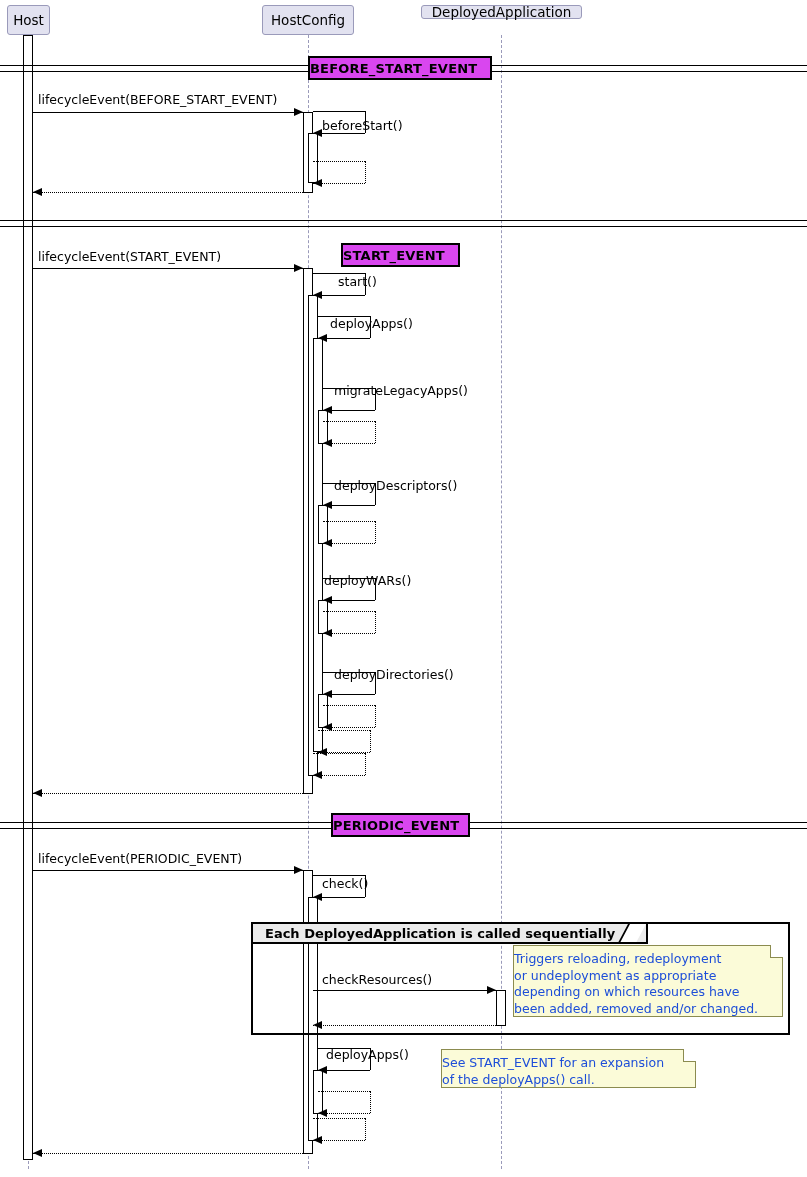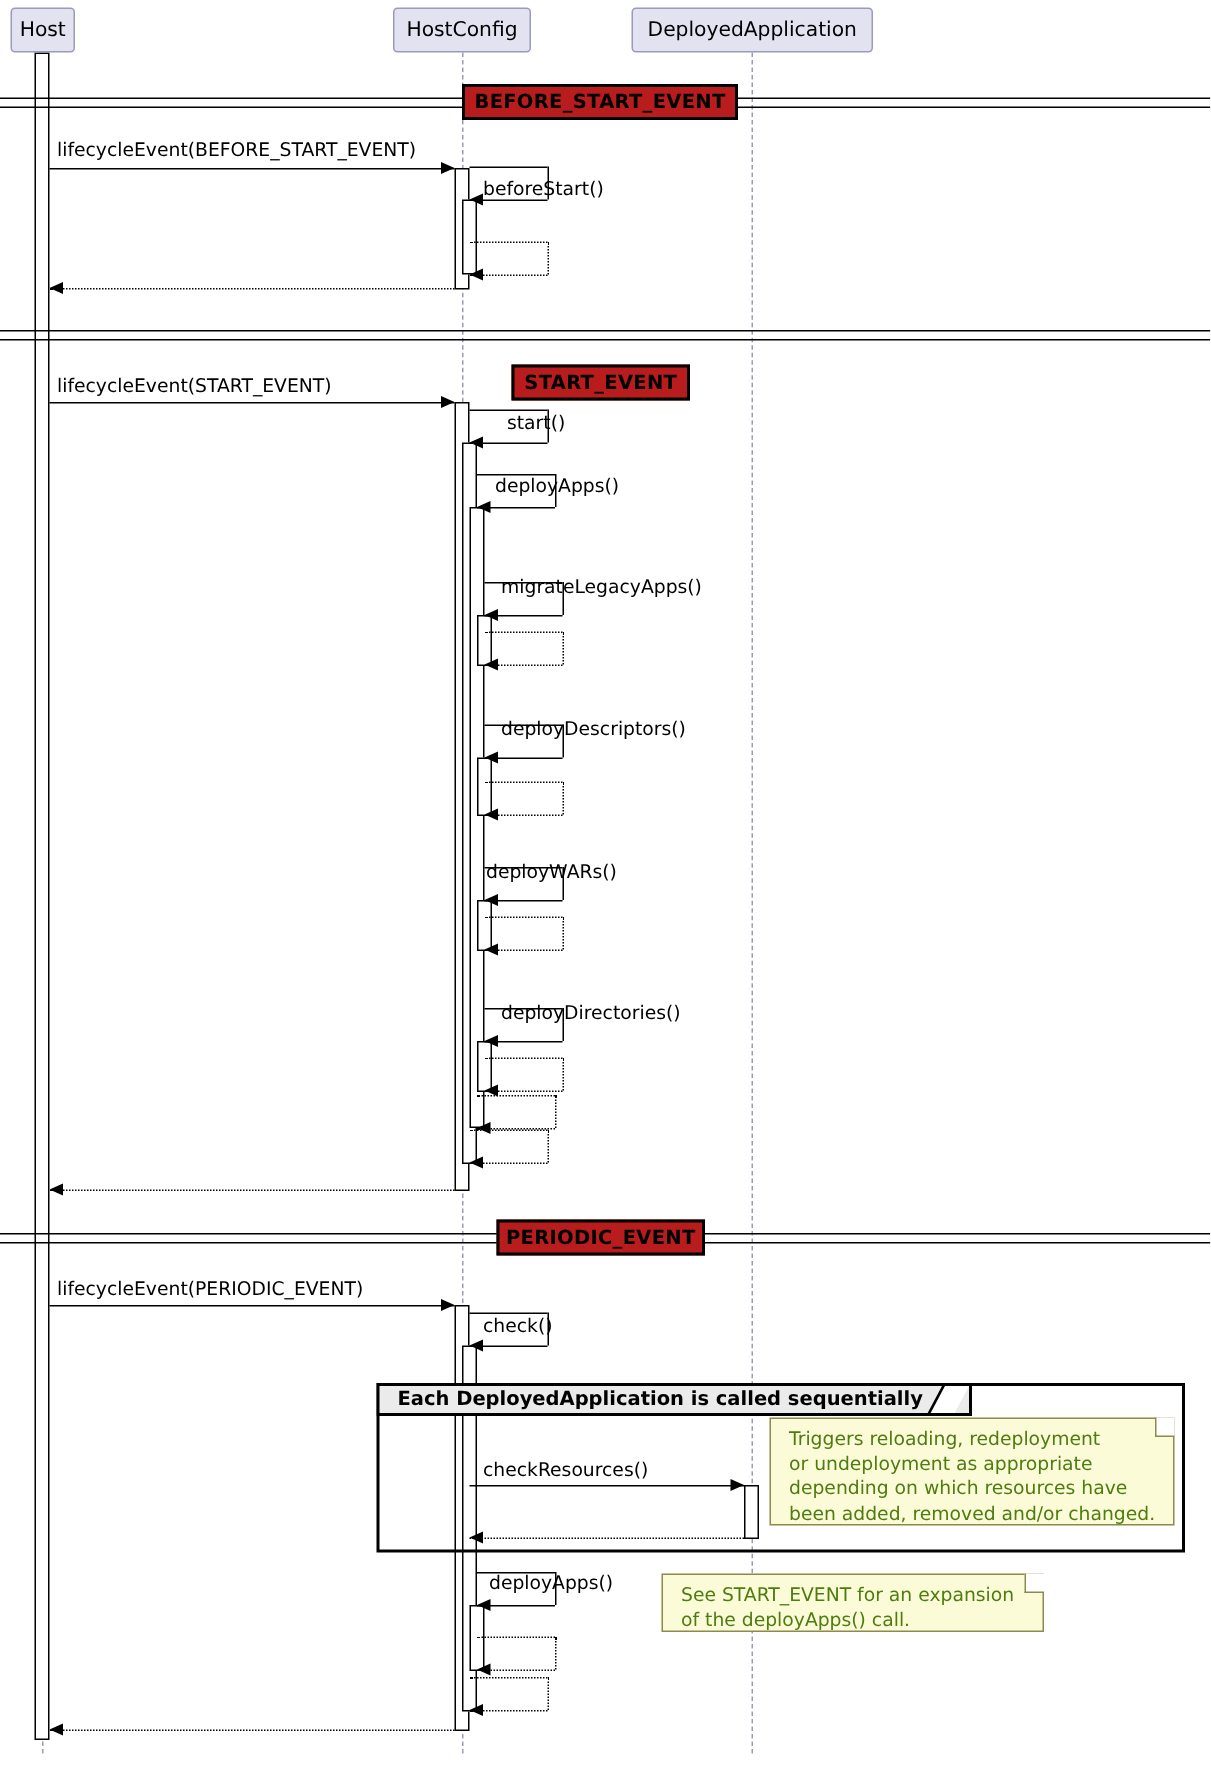--- a/index.html
+++ b/index.html
@@ -23,22 +23,22 @@
     background:#ffffff;border:1px solid #000000;
   }
   
   .divider-lines{
     position:absolute;left:0;width:807px;height:7px;
     border-top:1.6px solid #000;border-bottom:1.6px solid #000;
     box-sizing:border-box;
   }
   .divider-box{
     position:absolute;box-sizing:border-box;
-    background:#b91c1c;border:2px solid #000;
-    display:flex;align-items:center;justify-content:center;
+    background:#d946ef;border:2px solid #000;
+    display:flex;align-items:center;justify-content:flex-start;
     font-size:13px;font-weight:bold;color:#000;letter-spacing:.2px;
     white-space:nowrap;z-index:6;
   }
   
   .group-frame{
     position:absolute;box-sizing:border-box;border:2px solid #000;
     background:transparent;z-index:5;
   }
   .group-head{
     position:absolute;box-sizing:border-box;
@@ -52,22 +52,22 @@
   .group-head-corner{
     position:absolute;right:0;top:0;width:16px;height:100%;
     background:#fff;
     transform:skewX(-28deg);transform-origin:top right;
     border-left:2px solid #000;
   }
   
   .note{
     position:absolute;box-sizing:border-box;
     background:#FBFBD8;border:1px solid #8B8B4F;
-    font-size:12.5px;line-height:16.5px;color:#4d7c0f;
-    padding:5px 9px 5px 12px;z-index:8;white-space:pre-line;
+    font-size:12.5px;line-height:16.5px;color:#1d4ed8;
+    padding:5px 9px 5px 0;z-index:8;white-space:pre-line;
   }
   .note-fold{
     position:absolute;right:-1px;top:-1px;width:12px;height:12px;
     background:#ffffff;border-left:1px solid #8B8B4F;border-bottom:1px solid #8B8B4F;
     z-index:9;
   }
   
   .msg-line{position:absolute;height:0;border-top:1.3px solid #000;z-index:3;}
   .msg-line.ret{border-top:1.3px dotted #000;}
   .msg-vline{position:absolute;width:0;border-left:1.3px solid #000;z-index:3;}
@@ -250,18 +250,18 @@
 of the deployApps() call.<div class="note-fold"></div></div>
     </div>
 
   <div id="participants-layer">
       <div class="participant" style="left: 7px; top: 5px; width: 43px; height: 30px;">
         <span>Host</span>
       </div>
       <div class="participant" style="left: 262px; top: 5px; width: 92px; height: 30px; text-align: right;">
         <span>HostConfig</span>
       </div>
-      <div class="participant" style="left: 421px; top: 5px; width: 161px; height: 30px;">
+      <div class="participant" style="left: 421px; top: 5px; width: 161px; height: 14px;">
         <span>DeployedApplication</span>
       </div>
     </div>
 
 </div>
 
 </body></html>

